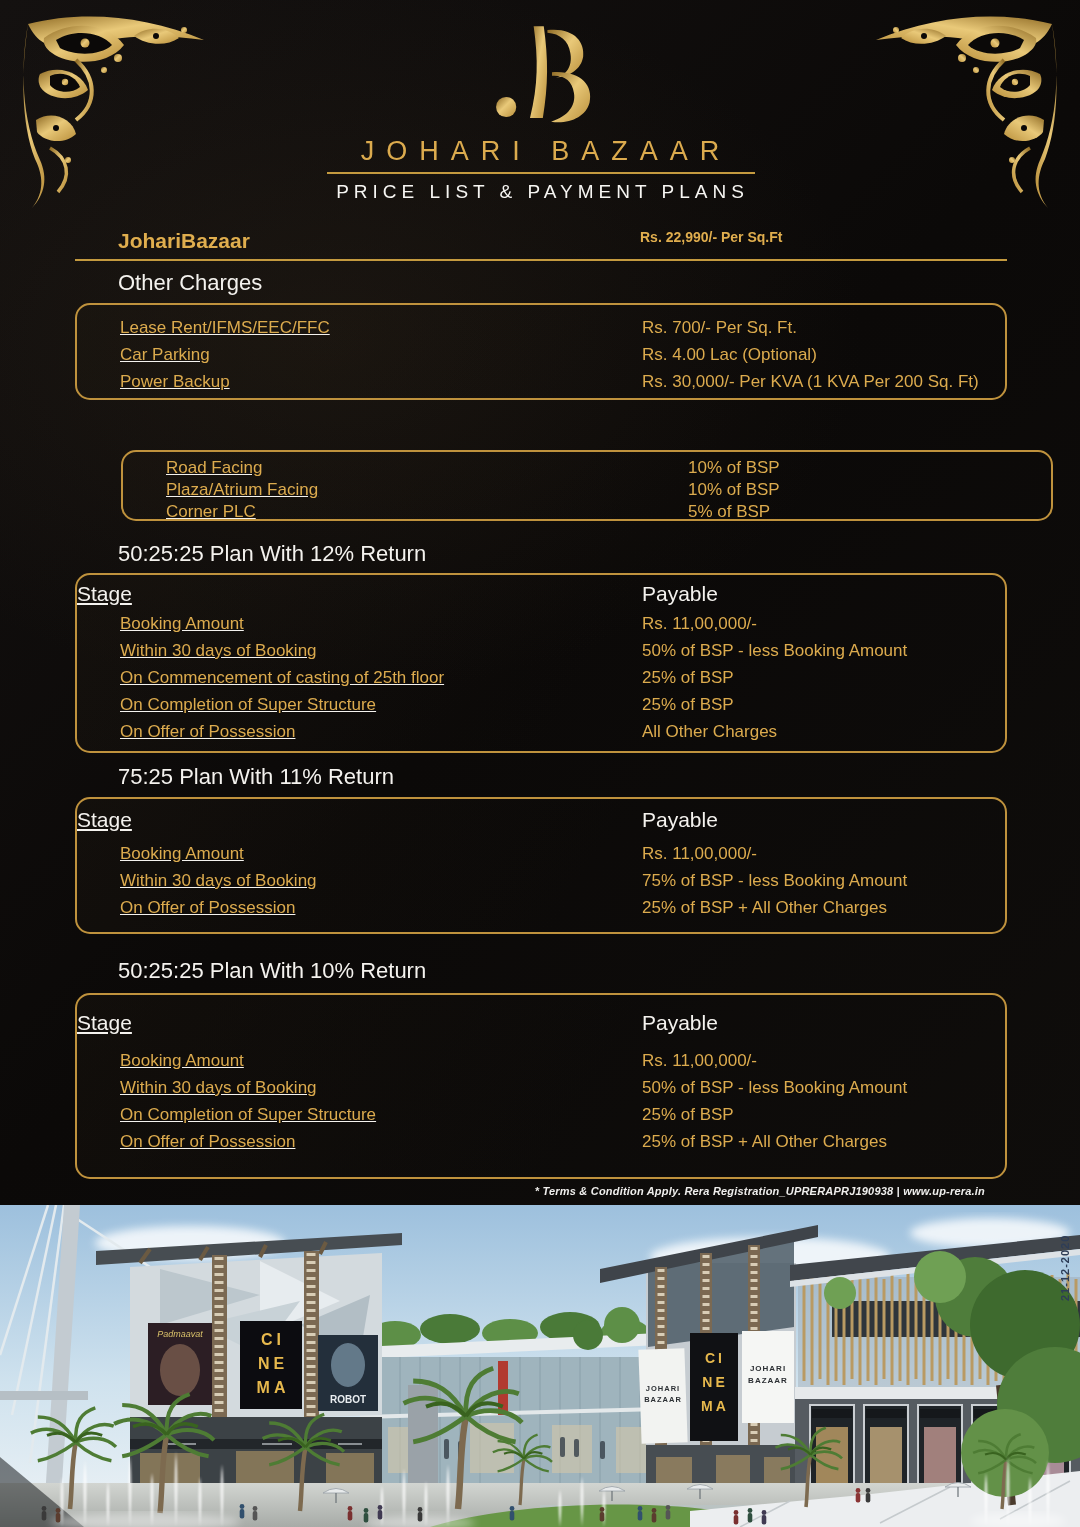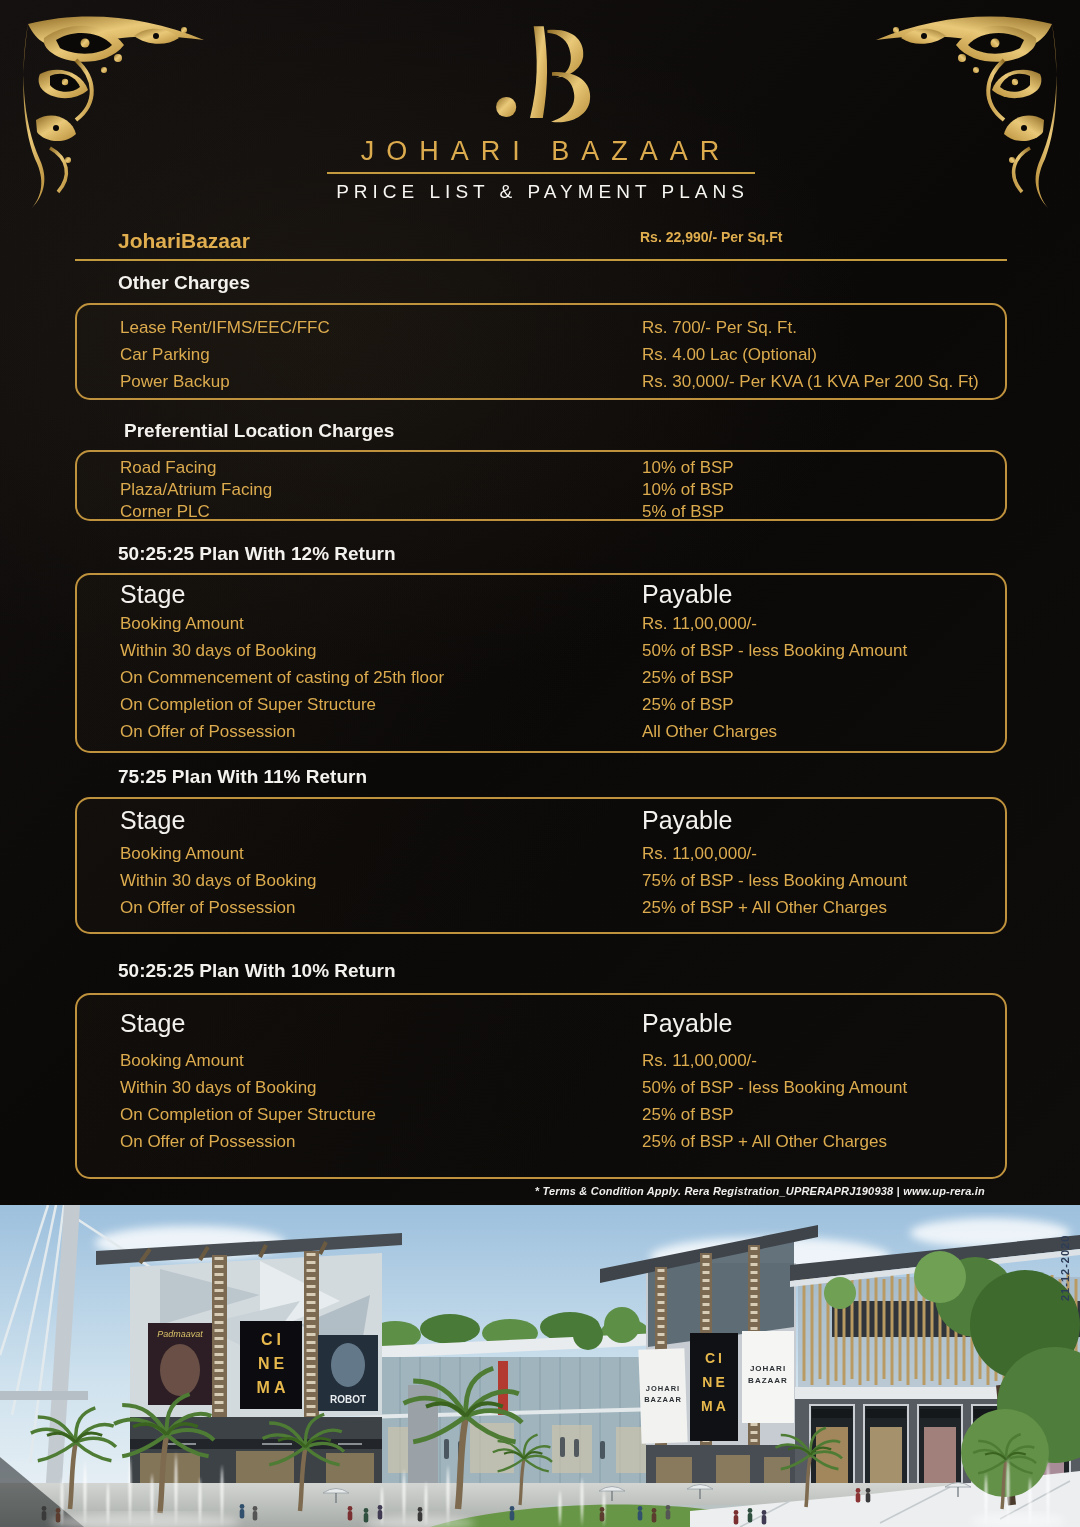--- a/index.html
+++ b/index.html
@@ -23,31 +23,31 @@
     left:0;top:181px;width:100%;text-align:center;
     font-size:19px;font-weight:400;color:#f7f6f3;
     letter-spacing:5px;text-indent:5px;
   }
   
   .price-head{left:75px;top:229px;width:932px;height:26px;}
   .price-head .name{position:absolute;left:43px;font-size:21px;font-weight:700;color:#e0ae4e;}
   .price-head .rate{position:absolute;left:565px;font-size:14px;font-weight:700;color:#e0ae4e;}
   .gold-rule{left:75px;top:259px;width:932px;height:2px;background:#c49a3f;}
   
-  .sec-head{left:75px;width:932px;font-size:19px;font-weight:700;color:#f4f2ee;line-height:26px;padding-left:43px;box-sizing:border-box;}
+  .sec-head{left:75px;width:932px;font-size:22px;font-weight:400;color:#f4f2ee;line-height:26px;padding-left:43px;box-sizing:border-box;}
   .box{
     left:75px;width:932px;box-sizing:border-box;
     border:2px solid #bf923d;border-radius:15px;
     background:linear-gradient(120deg, rgba(30,24,16,.35), rgba(0,0,0,0) 55%);
   }
-  .box .inner{position:relative;width:100%;height:100%;box-sizing:border-box;}
+  .box .inner{position:relative;width:100%;height:100%;box-sizing:border-box;text-decoration:underline;}
   .row{position:relative;line-height:27px;font-size:17px;font-weight:500;color:#dcab4e;padding-left:43px;}
   .row .val{position:absolute;left:565px;top:0;}
   .row.tight{line-height:22px;}
-  .col-head{position:relative;line-height:28px;font-size:25px;font-weight:500;color:#f4f2ee;padding-left:43px;}
+  .col-head{position:relative;line-height:28px;font-size:21px;font-weight:500;color:#f4f2ee;}
   .col-head .val{position:absolute;left:565px;top:0;}
   
   #box-other .inner{padding-top:9px;}
   #box-plc  .inner{padding-top:5px;}
   #box-plan1 .inner{padding-top:5px;}
   #box-plan1 .gap{height:2px;}
   #box-plan2 .inner{padding-top:7px;}
   #box-plan2 .gap{height:6px;}
   #box-plan3 .inner{padding-top:14px;}
   #box-plan3 .gap{height:10px;}
@@ -123,22 +123,21 @@
         <span class="lbl">Car Parking</span>
         <span class="val">Rs. 4.00 Lac (Optional)</span>
       </div>
       <div class="row">
         <span class="lbl">Power Backup</span>
         <span class="val">Rs. 30,000/- Per KVA (1 KVA Per 200 Sq. Ft)</span>
       </div>
     </div>
   </div>
 
-  <div class="abs sec-head" style="top:418px;padding-left:49px;">Preferential Location Charges</div>
-  <div class="abs box" id="box-plc" style="top:450px;height:71px;">
+  <div class="abs box" id="box-plc" style="top:450px;height:71px;margin-left:46px;">
     <div class="inner">
       <div class="row tight">
         <span class="lbl">Road Facing</span>
         <span class="val">10% of BSP</span>
       </div>
       <div class="row tight">
         <span class="lbl">Plaza/Atrium Facing</span>
         <span class="val">10% of BSP</span>
       </div>
       <div class="row tight">

